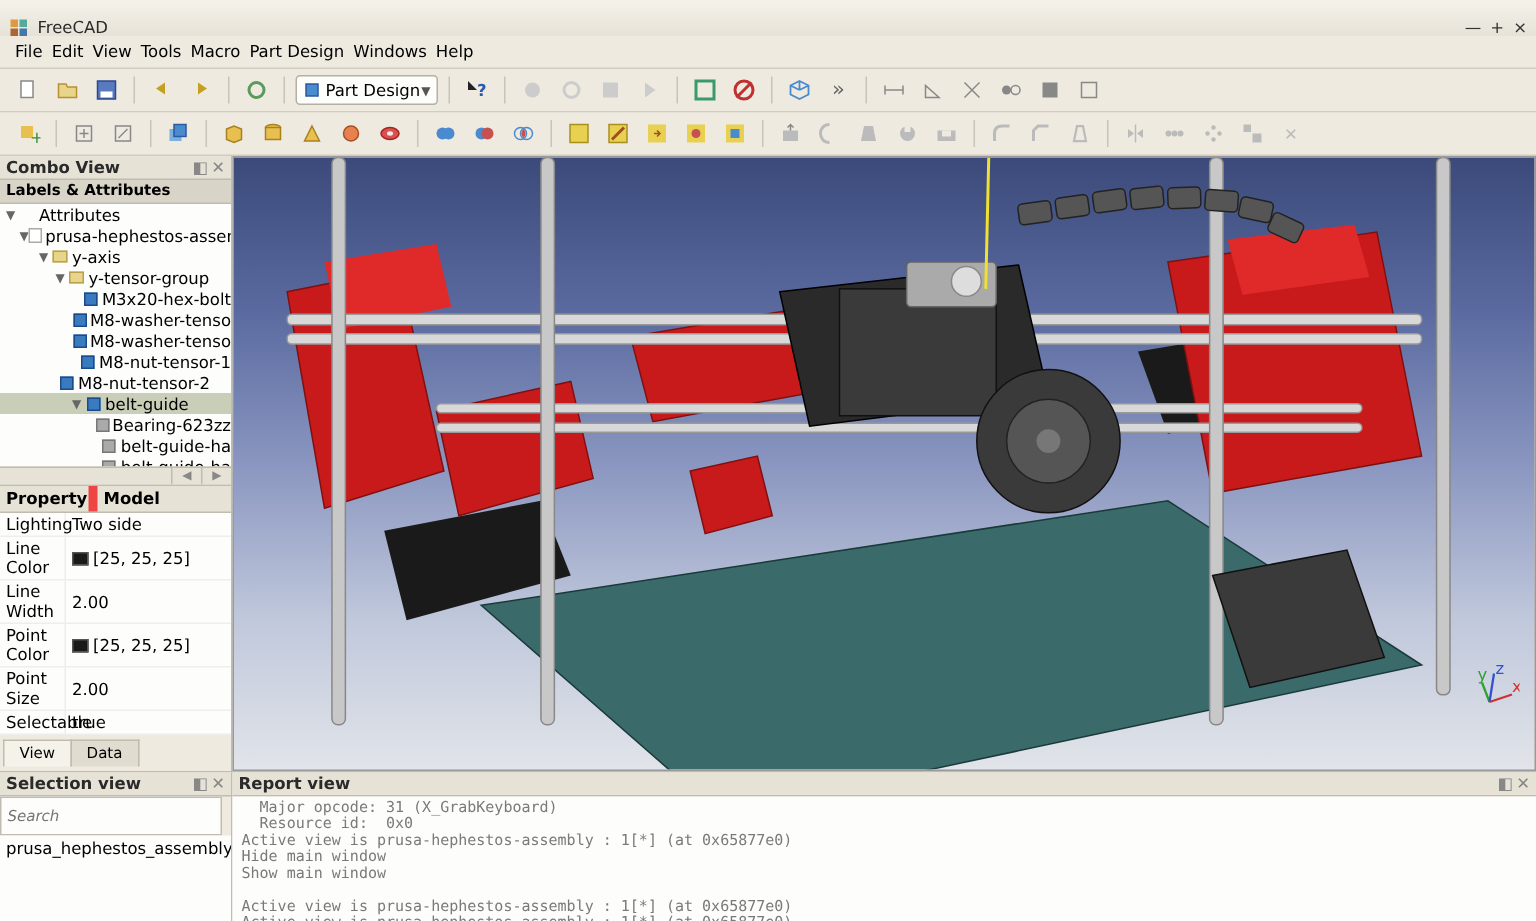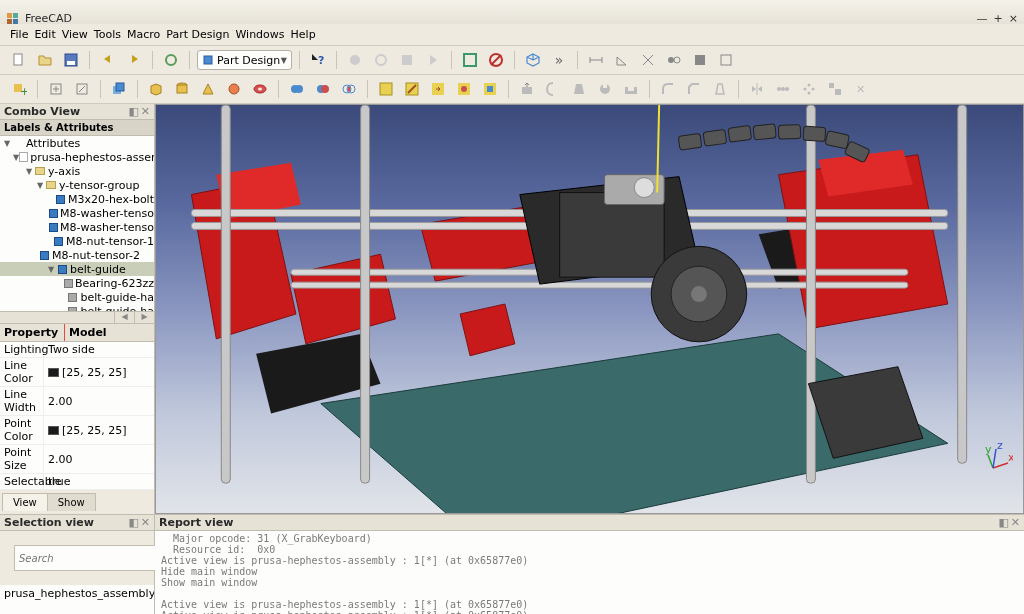--- a/index.html
+++ b/index.html
@@ -31,33 +31,33 @@
 .tree-row .ic { width: 12px; height: 10px; margin-right: 2px; display: inline-flex; align-items: center; justify-content: center; }
 .tree-row.selected { background: #c9ceb8; }
 .cube-ic { width: 9px; height: 9px; background: #3a7abf; border: 1px solid #1a4a8a; }
 .cube-ic.grey { background: #aaa; border-color: #777; }
 .folder-ic { width: 10px; height: 8px; background: #e8d58a; border: 1px solid #b8a050; }
 .doc-ic { width: 9px; height: 10px; background: #fff; border: 1px solid #aaa; }
 
 .propgrid { background: #fdfdfb; border-top: 1px solid #c0bcb0; font-size: 10px; }
 .propgrid .hdr { display: flex; background: #e6e2d6; border-bottom: 1px solid #c0bcb0; }
 .propgrid .hdr div { padding: 2px 4px; font-weight: bold; }
-.propgrid .hdr .p { width: 65px; border-right: 1px solid #ef4444; }
+.propgrid .hdr .p { width: 65px; border-right: 6px solid #ef4444; }
 .prop-row { display: flex; border-bottom: 1px solid #eee; }
 .prop-row .p { width: 44px; padding: 1px 4px; border-right: 1px solid #eee; }
 .prop-row .v { flex: 1; padding: 1px 4px; display: flex; align-items: center; text-align: right; }
 .colorbox { width: 11px; height: 9px; background: #1a1a1a; border: 1px solid #555; margin-right: 3px; }
 .bottom-tabs { display: flex; padding: 3px 2px; }
 
 .viewport { flex: 1; position: relative; background: linear-gradient(180deg, #3b4a7a 0%, #5a6aa0 25%, #8a96c0 50%, #bfc7db 75%, #e1e4e9 100%); border: 1px solid #999; overflow: hidden; }
 .viewtab { position: absolute; bottom: 0; left: 0; background: #e6e2d6; border: 1px solid #c0bcb0; padding: 2px 8px; font-size: 10px; display: flex; align-items: center; gap: 4px; }
 
 .bottom { display: flex; height: 138px; border-top: 1px solid #c0bcb0; }
 .selview { width: 155px; display: flex; flex-direction: column; background: #eeeae0; border-right: 1px solid #c0bcb0; }
-.selview input { margin: 14px; height: 18px; border: 1px solid #c0bcb0; padding: 12px 4px; background: #fdfdfb; font-style: italic; color: #888; width: calc(100% - 6px); font-size: 10px; }
+.selview input { margin: 0; height: 18px; border: 1px solid #c0bcb0; padding: 12px 4px; background: #fdfdfb; font-style: italic; color: #888; width: calc(100% - 6px); font-size: 10px; }
 .sellist { background: #fdfdfb; flex: 1; font-size: 10px; padding: 2px 4px; overflow: hidden; white-space: nowrap; }
 .reportview { flex: 1; display: flex; flex-direction: column; background: #eeeae0; }
 .reportbody { background: #fdfdfb; flex: 1; font-family: monospace; font-size: 10px; color: #7a7a7a; padding: 2px 6px; overflow: hidden; white-space: pre; }
 
 .axis-ind { position: absolute; right: 10px; bottom: 40px; width: 30px; height: 30px; }
 </style>
 </head>
 <body>
 
 <div class="titlebar">
@@ -552,21 +552,21 @@
           <div class="prop-row">
             <div class="p">Selectable</div>
             <div class="v">
               <span>true</span>
             </div>
           </div>
         </div>
     </div>
     <div class="bottom-tabs">
       <div class="tab active">View</div>
-      <div class="tab">Show</div>
+      <div class="tab">Data</div>
     </div>
   </div>
 
   <div class="viewport">
     <svg width="100%" height="100%" viewBox="0 0 860 410">
 
       <polygon points="160,300 620,230 790,340 320,440" fill="#3a6a6a" stroke="#1a3a3a"></polygon>
 
       <polygon points="95,250 200,230 220,280 110,310" fill="#1a1a1a"></polygon>
       <polygon points="600,130 720,110 740,160 620,185" fill="#1a1a1a"></polygon>

